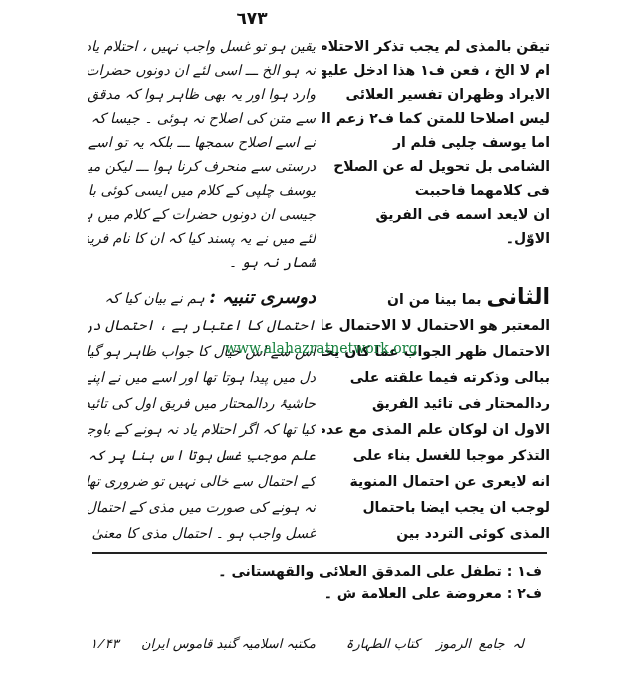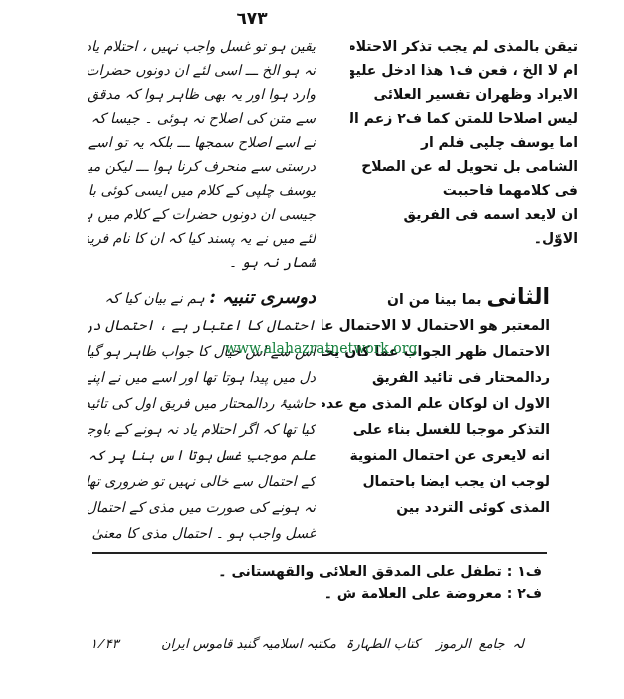--- a/index.html
+++ b/index.html
@@ -1,21 +1,21 @@
 <!DOCTYPE html>
 <html><head>
 <meta charset="utf-8">
 <style>
   html, body { margin:0; padding:0; background:#ffffff; }
   body { width:624px; height:699px; position:relative; overflow:hidden;
          font-family:"DejaVu Sans", sans-serif; color:#111; }
   .page-number { position:absolute; top:8px; left:0; width:504px; text-align:center;
                  font-size:17px; font-weight:bold; letter-spacing:1px; direction:rtl; }
   .col { position:absolute; direction:rtl; text-align:justify; text-align-last:right; }
-  .col-right { left:322px; top:34px; width:228px;margin-left:28px; }
+  .col-right { left:322px; top:34px; width:228px; }
   .col-left  { left:88px;  top:34px; width:228px; }
   .line { display:block; height:24px; line-height:24px; font-size:14.5px; white-space:nowrap;
           overflow:hidden; text-align:right; }
   .col-right .line { font-family:"DejaVu Sans", sans-serif; font-weight:bold; font-size:14px; }
   .col-left .line { font-family:"DejaVu Serif", serif; font-style:italic; font-size:14px; }
   .heading-big { font-size:22px !important; }
   .heading-strong { font-weight:bold; }
   .center { text-align:center !important; }
   .sec2-right { position:absolute; left:322px; top:282px; width:228px; direction:rtl; }
   .sec2-left  { position:absolute; left:88px;  top:282px; width:228px; direction:rtl; }
@@ -24,21 +24,21 @@
   .sec2-right .line:first-child { height:30px; line-height:30px; }
   .sec2-left .line:first-child { height:30px; line-height:30px; }
   .rule { position:absolute; left:92px; top:552px; width:455px; height:2px; background:#222; }
   .notes { position:absolute; left:150px; top:560px; width:392px; direction:rtl; }
   .notes .line { font-family:"DejaVu Sans", sans-serif; font-weight:bold; font-size:14px; height:22px; line-height:22px; }
   .footer { position:absolute; top:636px; left:90px; width:450px; height:24px; direction:rtl;
             font-family:"DejaVu Serif", serif; font-style:italic; font-size:13px; }
   .footer span { position:absolute; top:0; white-space:nowrap; }
   .f1 { right:16px;font-family:Liberation Mono, monospace; }
   .f2 { right:120px; }
-  .f3 { right:204px;margin-left:16px; }
+  .f3 { right:224px;margin-left:16px; }
   .f4 { left:0; direction:ltr;font-family:Liberation Mono, monospace; }
   .watermark { position:absolute; left:225px; top:340px; font-family:"DejaVu Serif", serif;
                font-size:14px; color:#15803d; white-space:nowrap; }
 </style>
 </head>
 <body>
 
 <div class="page-number">٦٧٣</div>
 
 <div class="col col-right">
@@ -63,20 +63,21 @@
   <span class="line">یوسف چلپی کے کلام میں ایسی کوئی بات نہ دیکھی</span>
   <span class="line">جیسی ان دونوں حضرات کے کلام میں ہے اس</span>
   <span class="line">لئے میں نے یہ پسند کیا کہ ان کا نام فریق اول میں</span>
   <span class="line">شمار نہ ہو ۔</span>
 </div>
 
 <div class="sec2-right">
   <span class="line"><span class="heading-big heading-strong">الثانی</span> <span>بما بینا من ان</span></span>
   <span class="line">المعتبر هو الاحتمال لا الاحتمال علی</span>
   <span class="line">الاحتمال ظهر الجواب عما کان یختلج</span>
+  <span class="line">ببالی وذکرته فیما علقته علی</span>
   <span class="line">ردالمحتار فی تائید الفریق</span>
   <span class="line">الاول ان لوکان علم المذی مع عدم</span>
   <span class="line">التذکر موجبا للغسل بناء علی</span>
   <span class="line">انه لایعری عن احتمال المنویة</span>
   <span class="line">لوجب ان یجب ایضا باحتمال</span>
   <span class="line">المذی کوئی التردد بین</span>
 </div>
 
 <div class="sec2-left">
   <span class="line"><span class="heading-strong" style="font-size:18px;">دوسری تنبیہ :</span> <span>ہم نے بیان کیا کہ</span></span>

